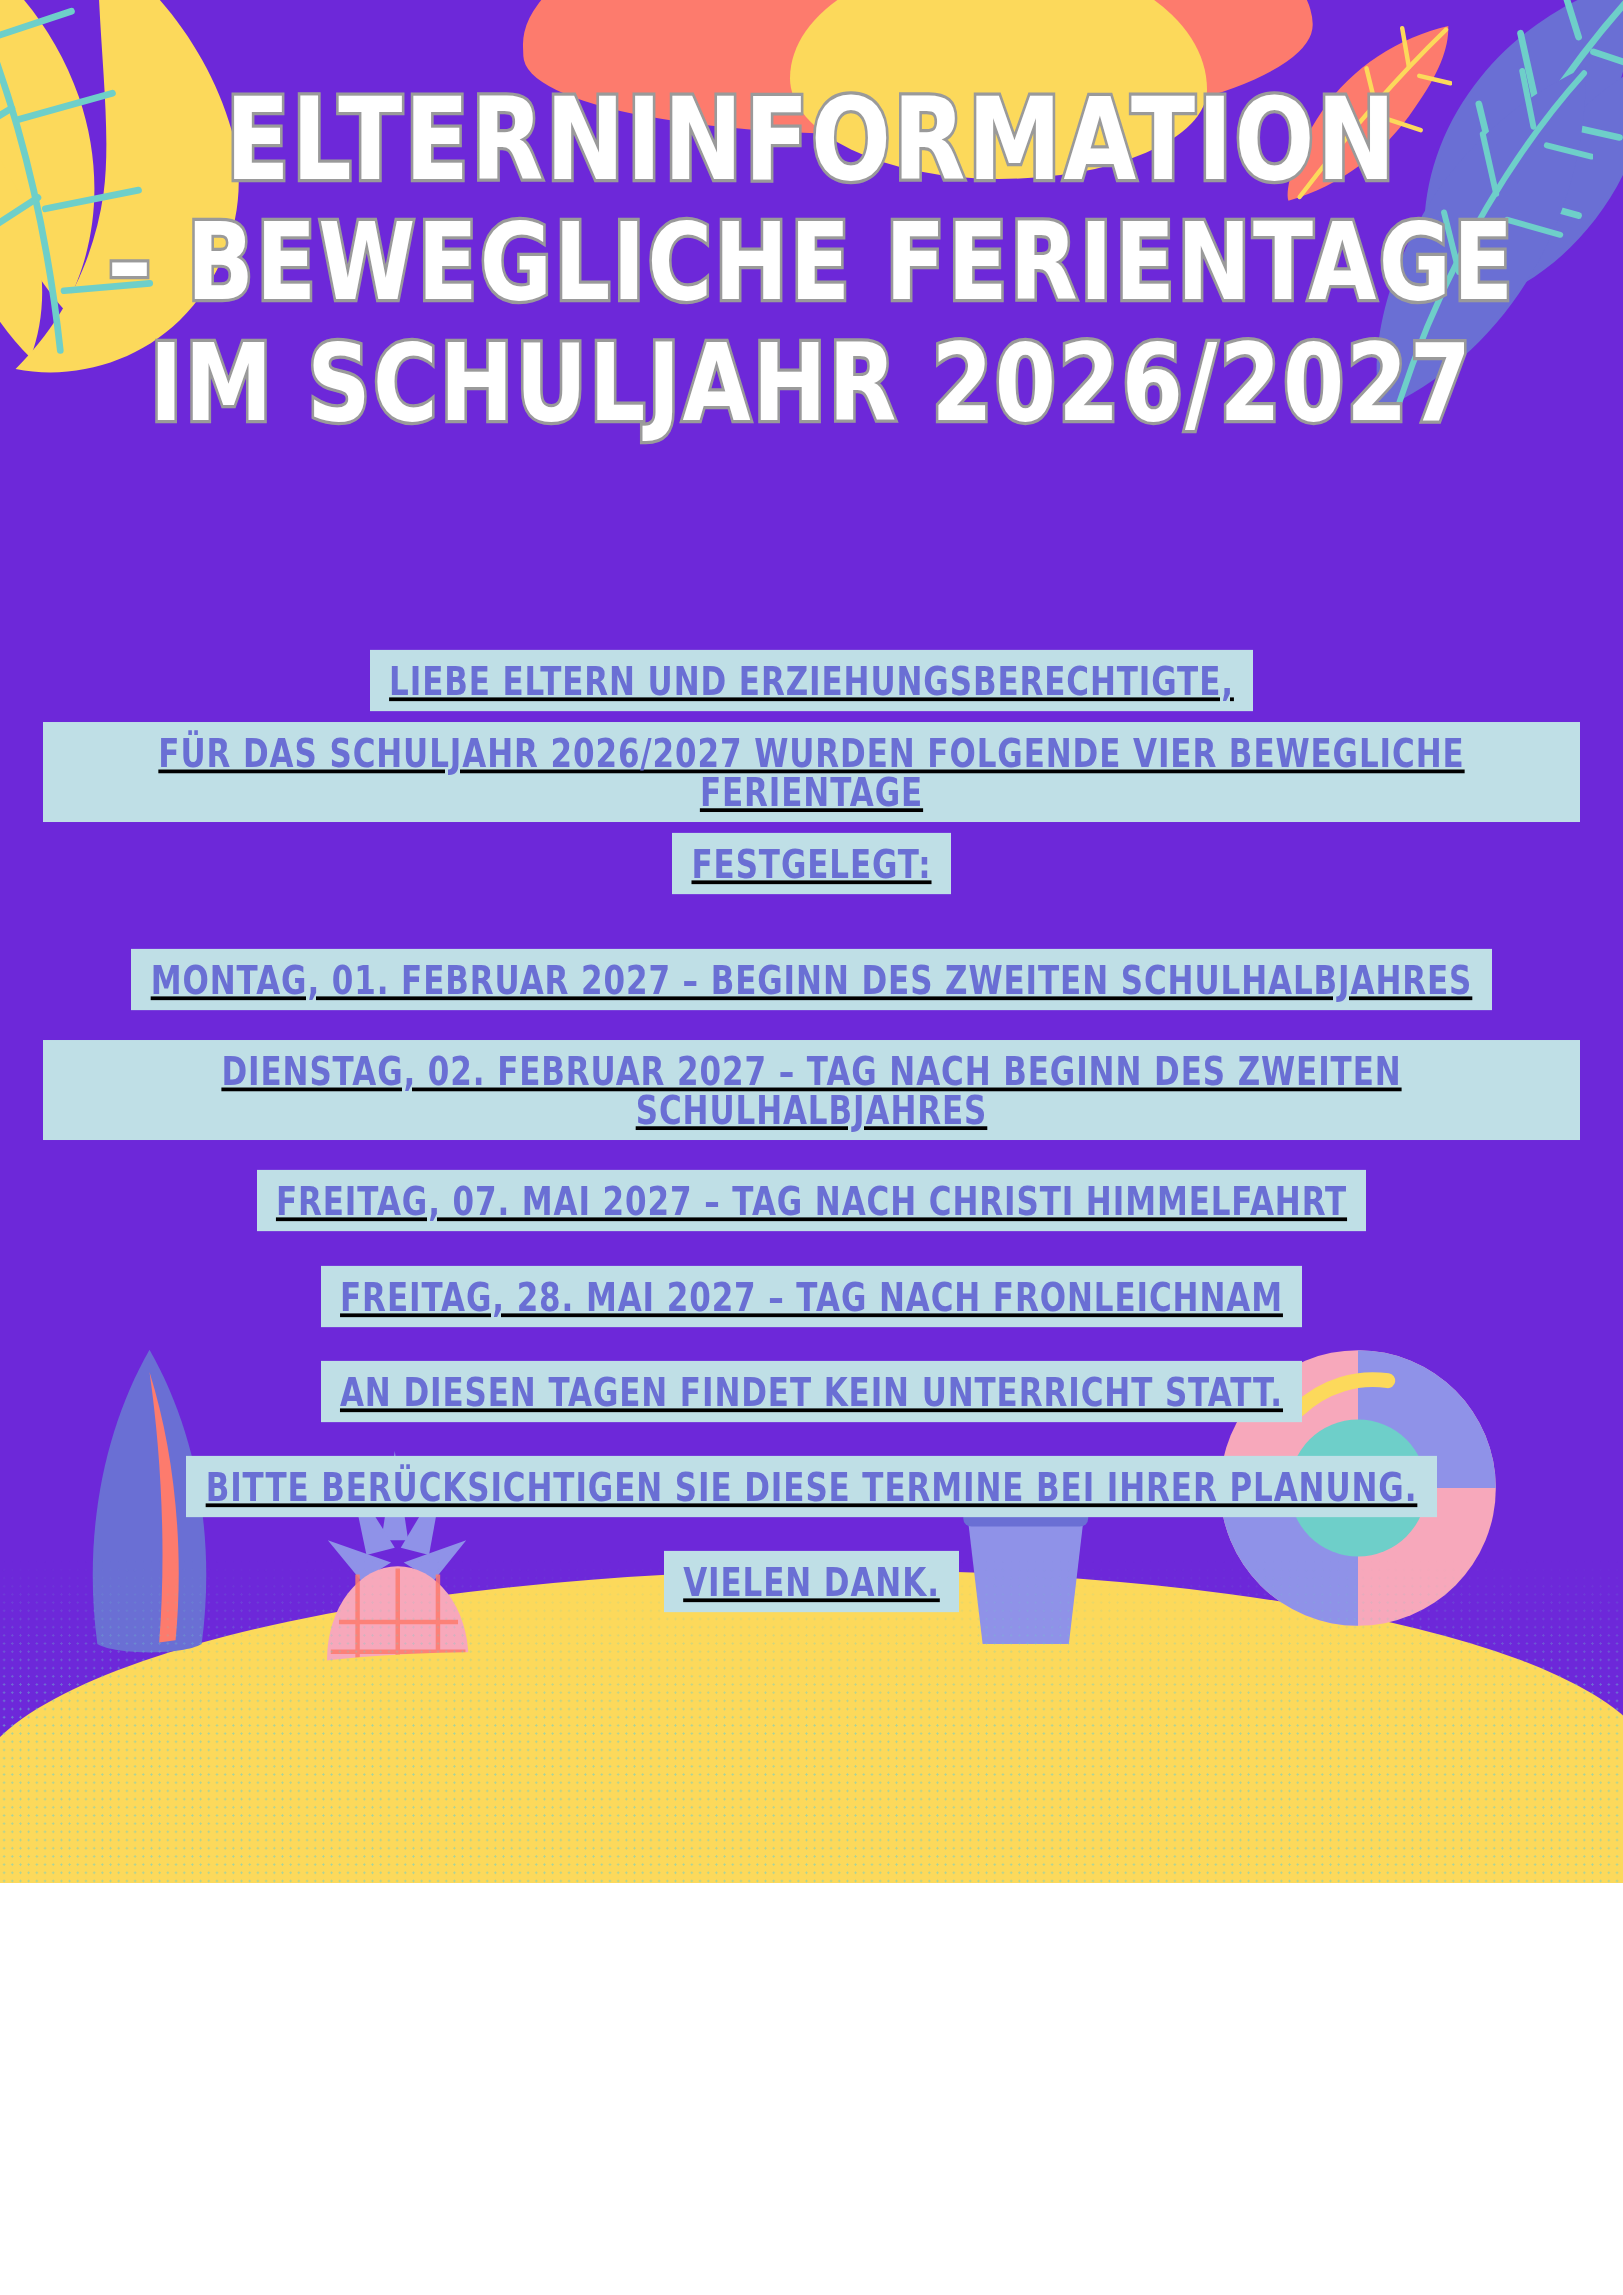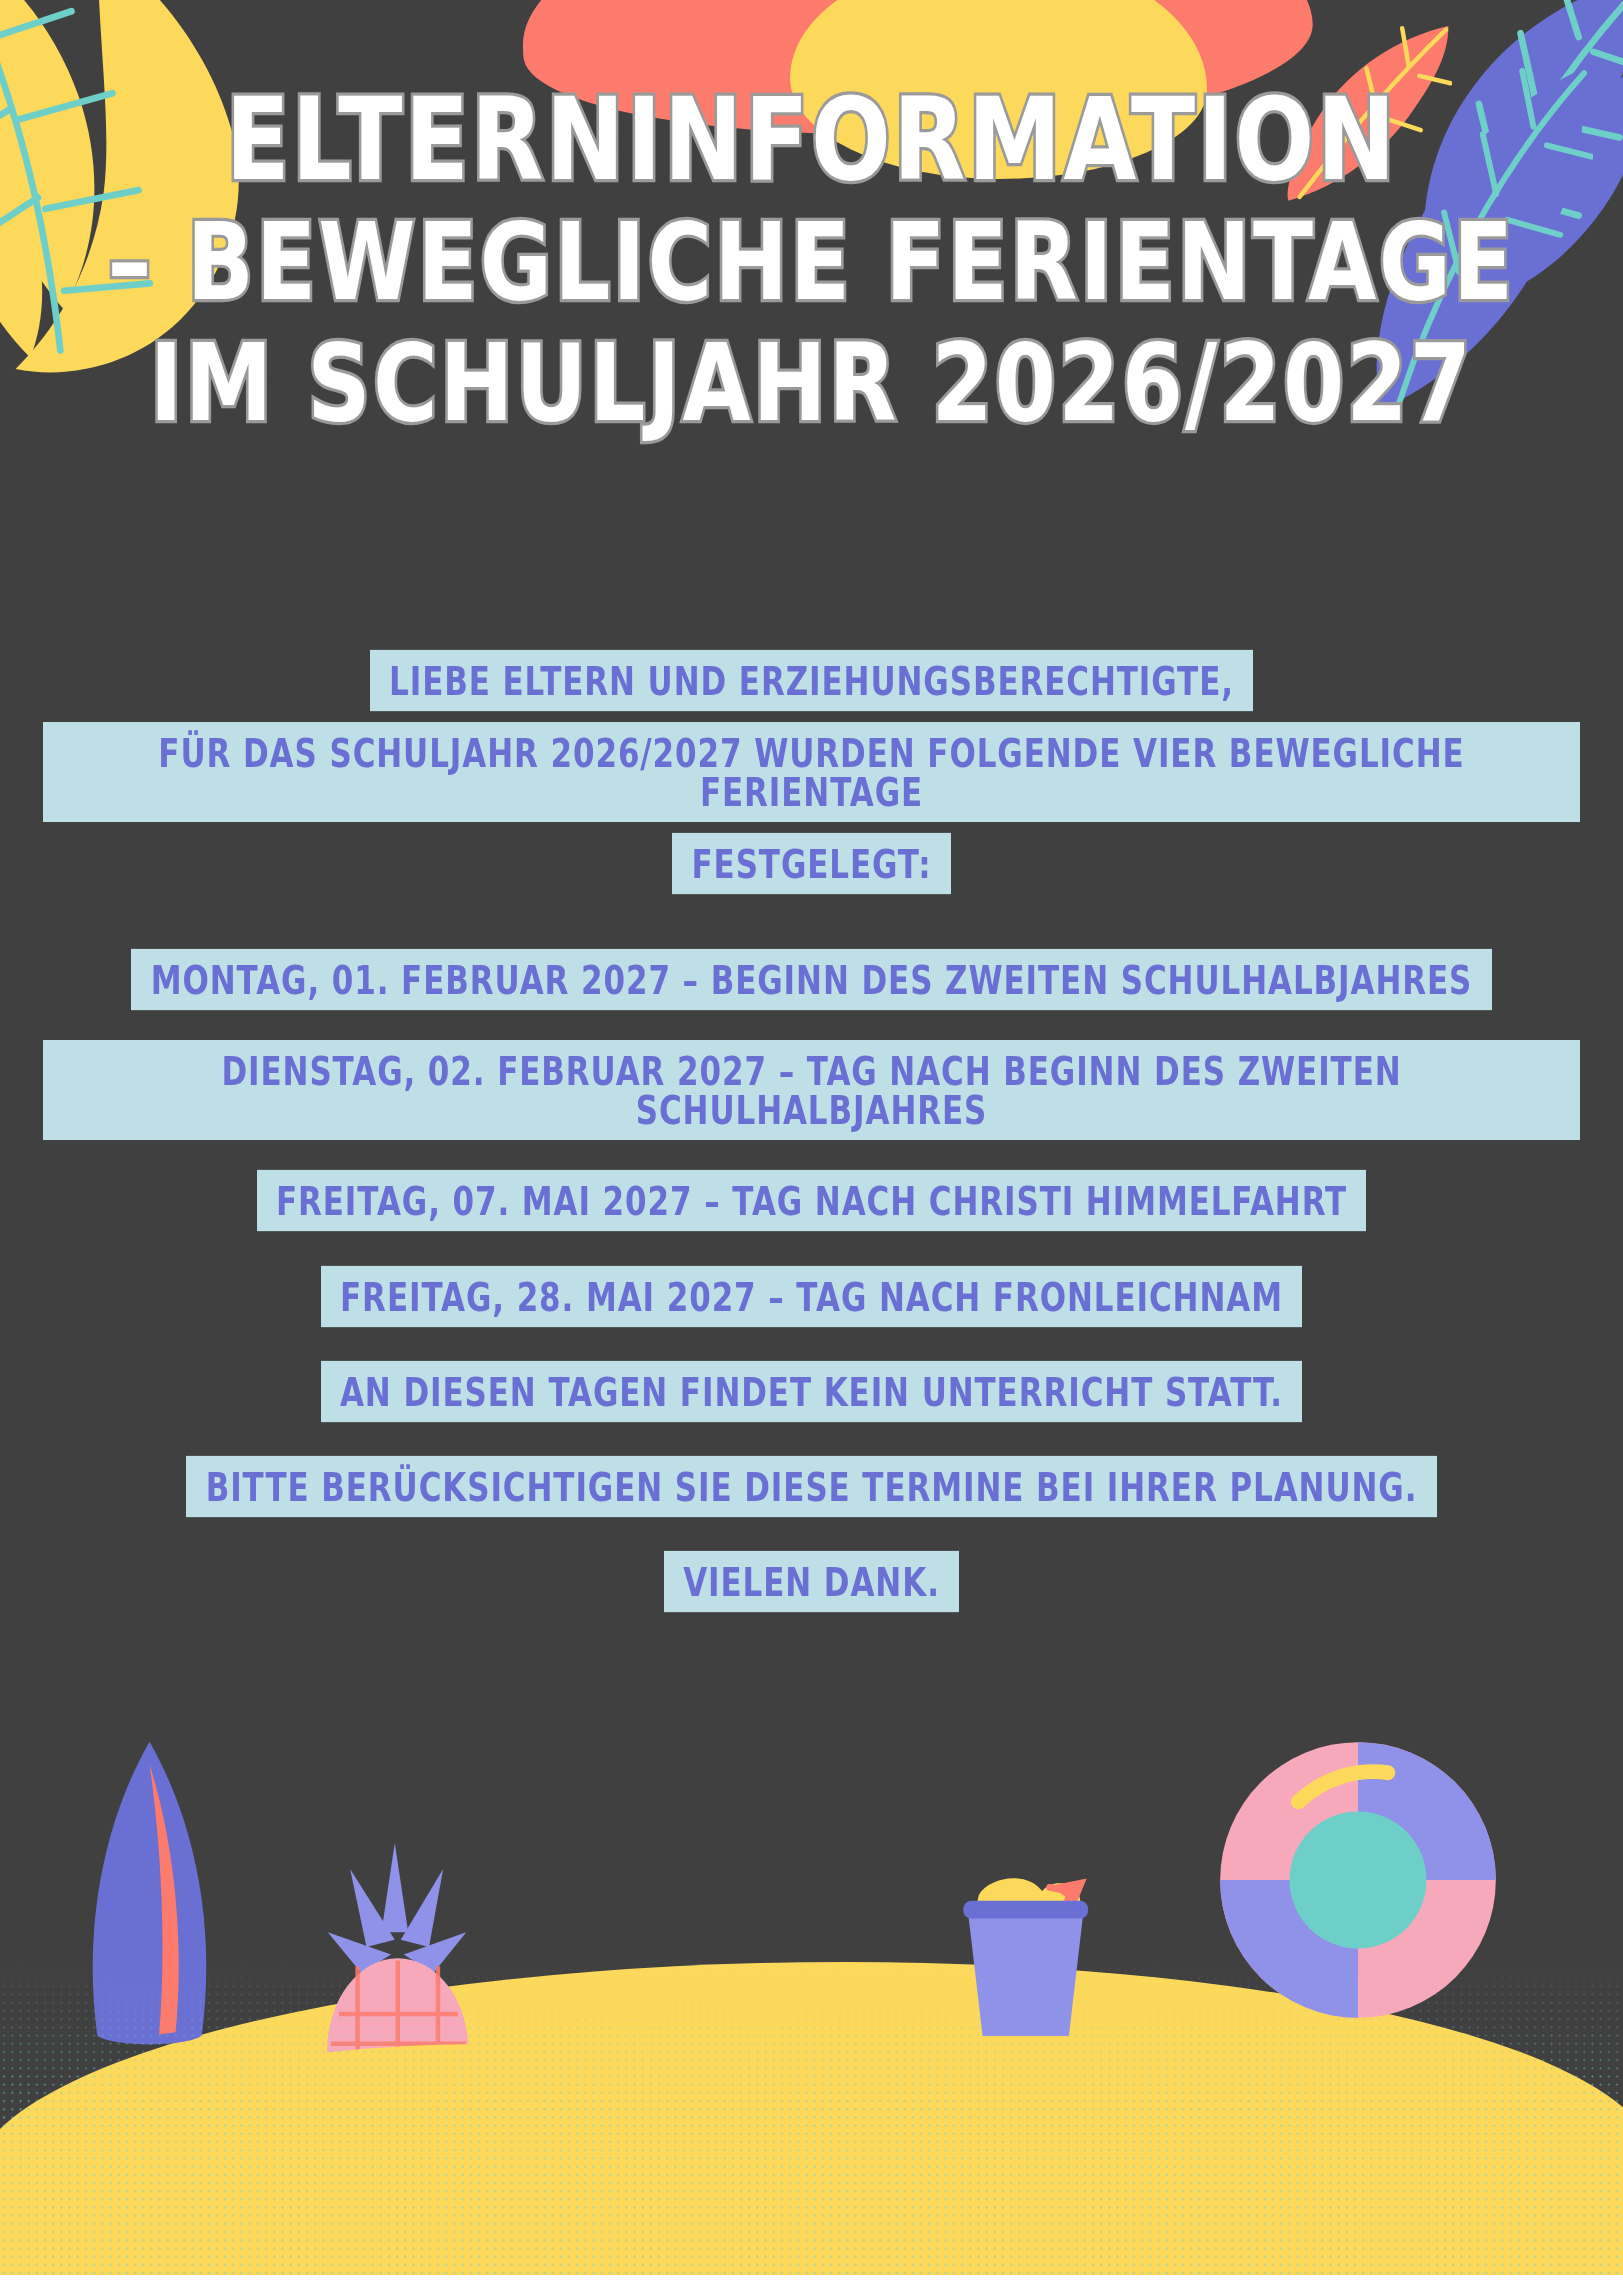--- a/index.html
+++ b/index.html
@@ -3,23 +3,23 @@
 <meta charset="utf-8">
 <style>
   html, body {
     margin: 0;
     padding: 0;
     background: #ffffff;
   }
   #poster {
     position: relative;
     width: 1623px;
-    height: 2275px;
+    height: 1883px;
     overflow: hidden;
-    background: #404040;
+    background: #6d28d9;
     font-family: "Liberation Sans", sans-serif;
   }
 
   
   .deco { position: absolute; pointer-events: none; }
 
   .coral-blob {
     left: 522px; top: -112px;
     width: 790px; height: 246px;
     background: #fd7b6d;
@@ -83,20 +83,21 @@
   .headline div.l2 { font-size: 88px; }
   .headline div.l3 { font-size: 88px; }
 
   
   .body-wrap {
     position: absolute;
     left: 0; right: 0;
     top: 656px;
     z-index: 5;
     text-align: center;
+    text-decoration: underline;
   }
   .line {
     display: block;
     margin: 0 auto 27px auto;
     width: fit-content;
     max-width: 1498px;
     padding: 10.4px 19.4px 7.5px 19.4px;
     background: #bfdfe6;
     color: #6a6fd4;
     font-family: "DejaVu Sans", sans-serif;

